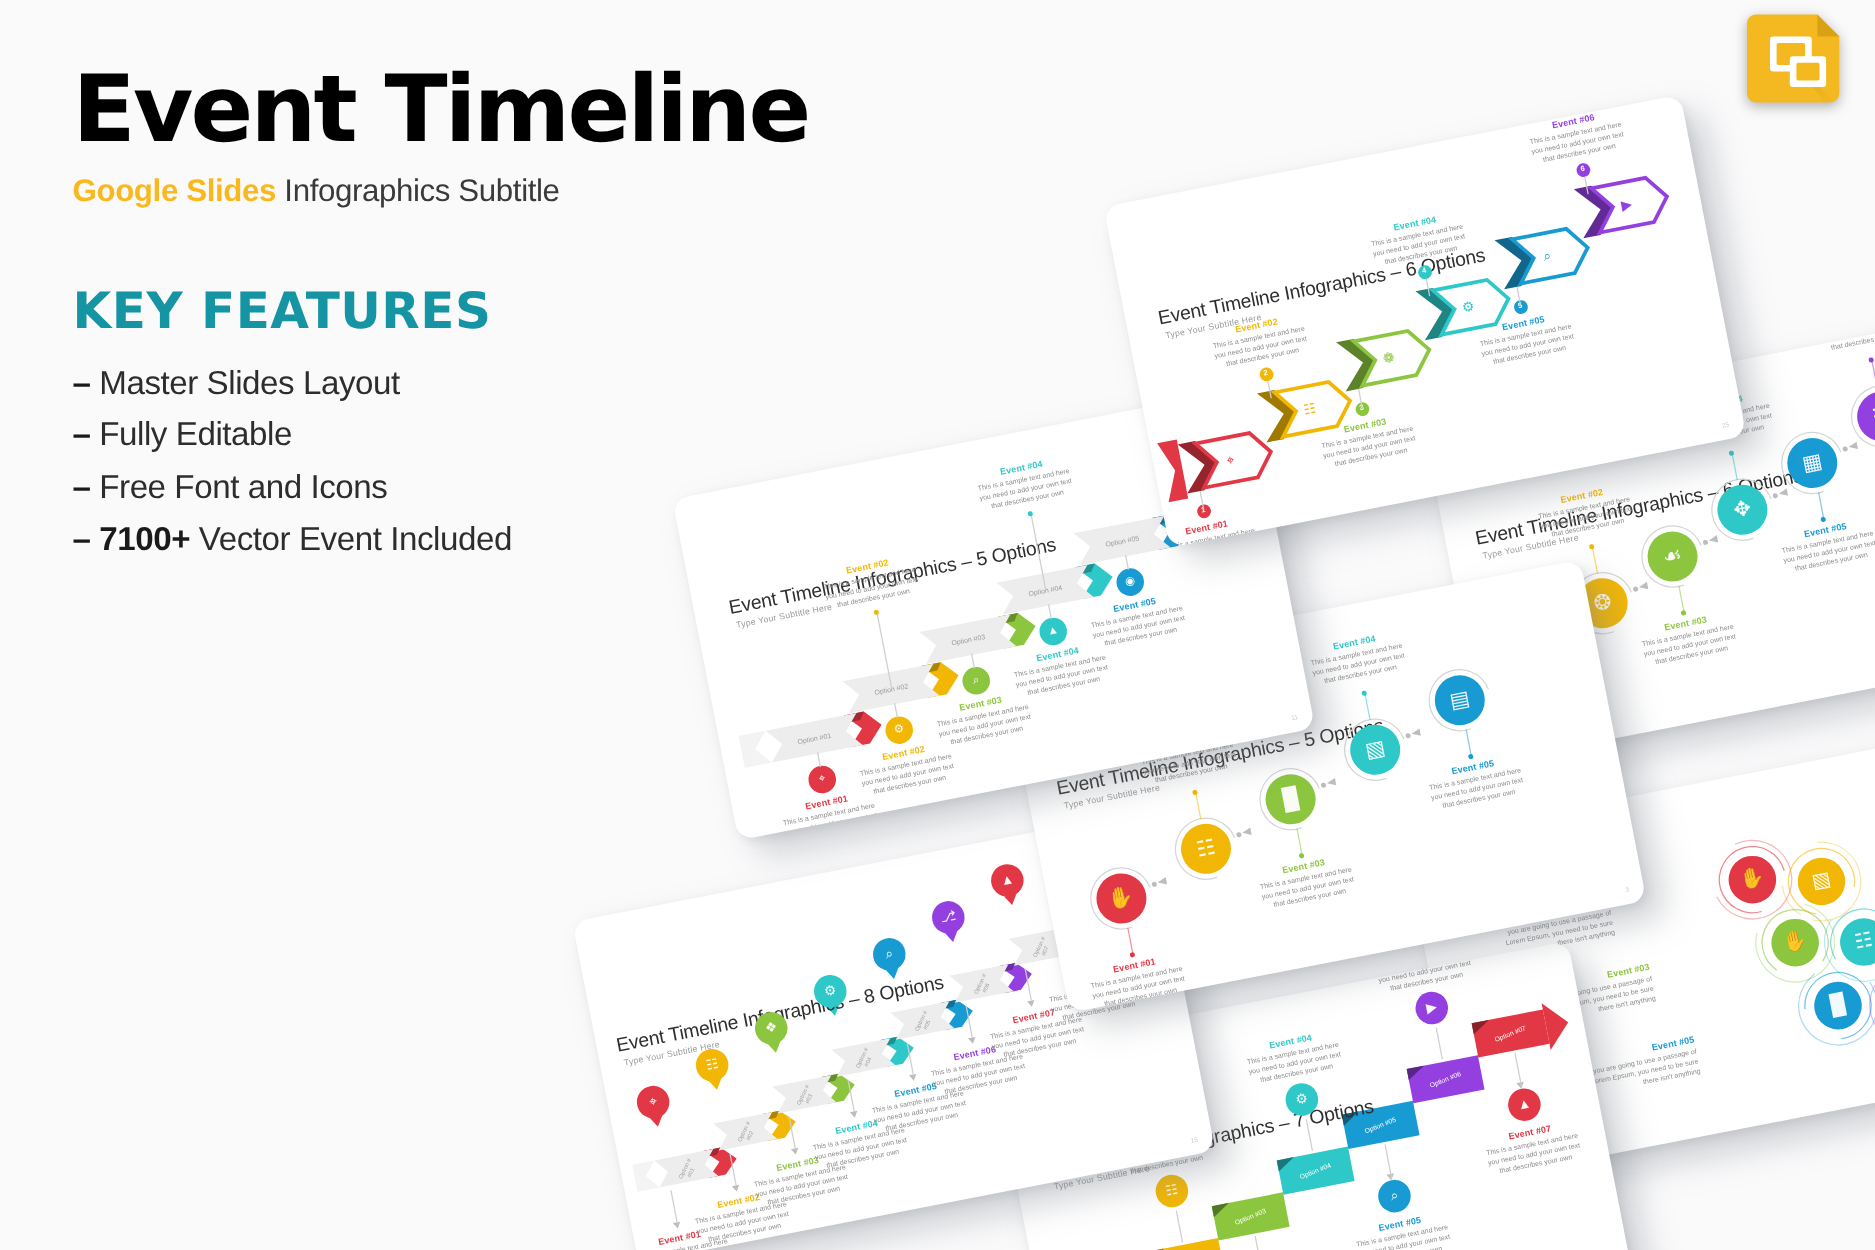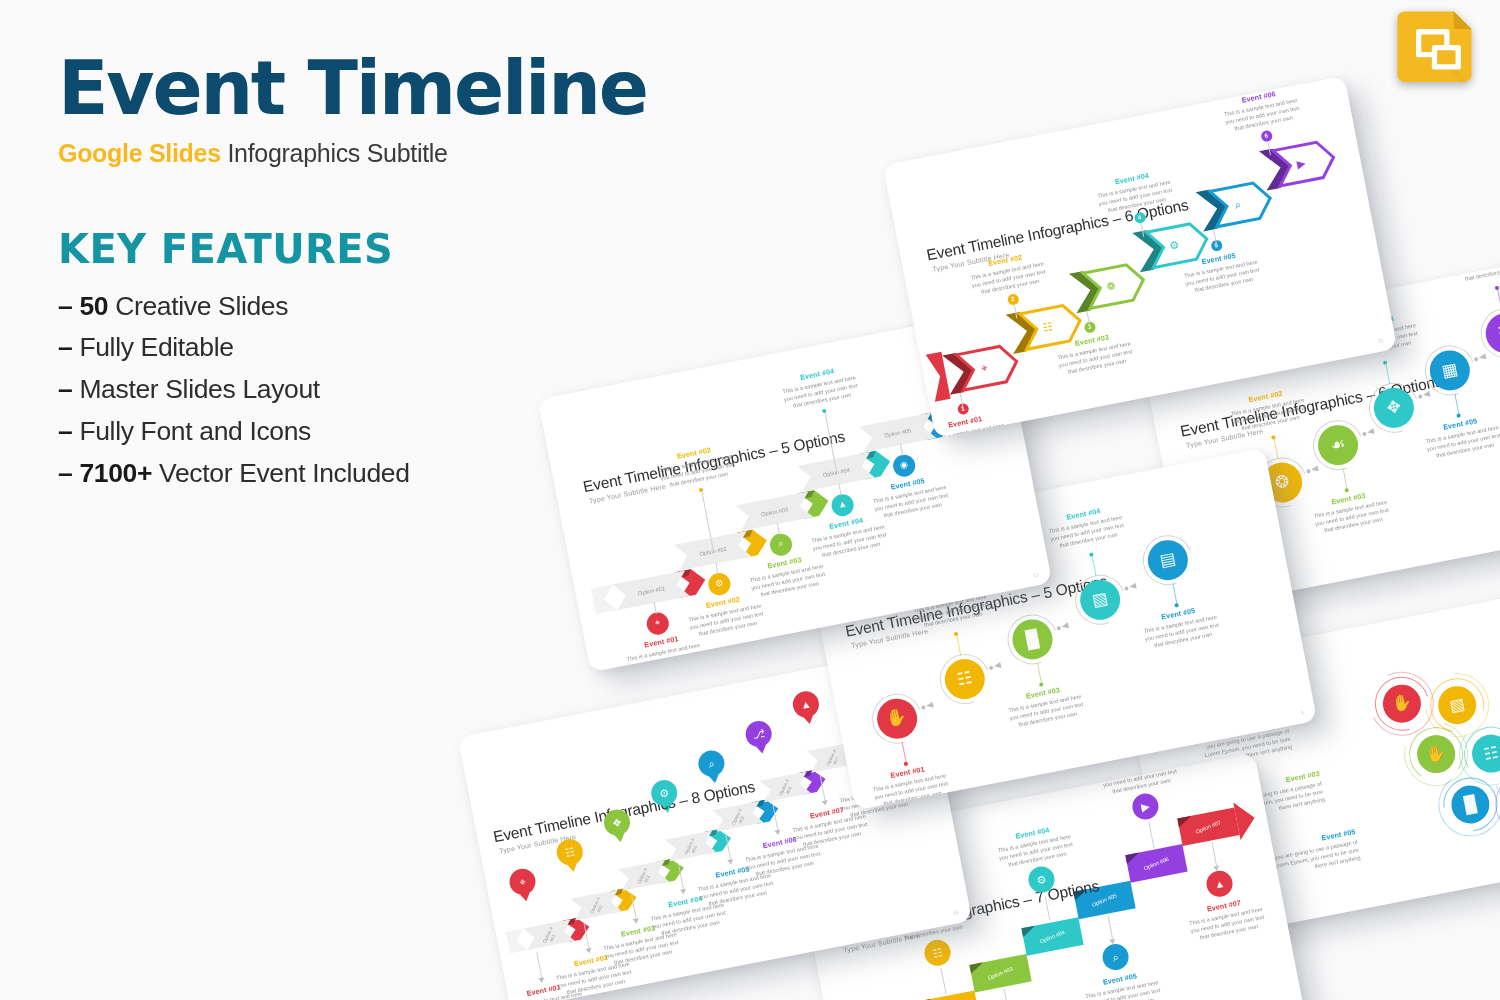--- a/index.html
+++ b/index.html
@@ -10,21 +10,21 @@
     font-family:"Liberation Sans", sans-serif;
     -webkit-font-smoothing:antialiased;
   }
   .stage { position:absolute; inset:0; }
 
   
   .left { position:absolute; left:58px; top:52px; width:640px; z-index:60; }
   .big-title {
     font-family:"DejaVu Sans", sans-serif;
     font-weight:700; font-size:74px; line-height:0.98;
-    letter-spacing:-2.2px; color:#0c4a6e; margin:0 0 14px 0;
+    letter-spacing:-2.2px; color:#000000; margin:0 0 14px 0;
     white-space:nowrap;
   }
   .sub-line { font-size:25px; letter-spacing:-0.3px; color:#3a3a3a; margin:0 0 58px 0; font-weight:400; }
   .sub-line .brand { color:#f9b81e; font-weight:700; }
   .kf-head {
     font-family:"DejaVu Sans", sans-serif;
     color:#1595a3; font-weight:700; font-size:40px; letter-spacing:0.4px;
     margin:0 0 14px 0;
   }
   .kf-list { list-style:none; margin:0; padding:0; }
@@ -113,24 +113,23 @@
     </svg>
   </div>
 
   <div class="left">
     <h1 class="big-title">Event Timeline</h1>
     <p class="sub-line">
       <span class="brand">Google Slides</span><span> Infographics Subtitle</span>
     </p>
     <h2 class="kf-head">KEY FEATURES</h2>
     <ul class="kf-list" id="kf-list">
-        <li><span class="dash">–</span><span class="strong">50</span><span> Creative Slides</span></li>
+        <li><span class="dash">–</span><span>Master Slides Layout</span></li>
         <li><span class="dash">–</span><span>Fully Editable</span></li>
-        <li><span class="dash">–</span><span>Master Slides Layout</span></li>
-        <li><span class="dash">–</span><span>Fully Font and Icons</span></li>
+        <li><span class="dash">–</span><span>Free Font and Icons</span></li>
         <li><span class="dash">–</span><span class="strong">7100+</span><span> Vector Event Included</span></li>
       </ul>
   </div>
 
   <div id="cards">
       <div class="card" style="left: 905px; top: 118px; width: 470px; height: 278px; transform: rotate(-11deg); z-index: 30;">
         <div class="card-inner">
           <svg width="470" height="278" viewBox="0 0 470 278" style="position: absolute; left: 0px; top: 0px;">
             <path d="M22,198 l14,0 l18,20 l-18,20 l-14,0 l18,-20 z" fill="#95242d"></path>
             <path d="M36,200 l44,0 l14,18 l-14,18 l-44,0 l14,-18 z" fill="#ffffff" stroke="#e23744" stroke-width="3"></path>

